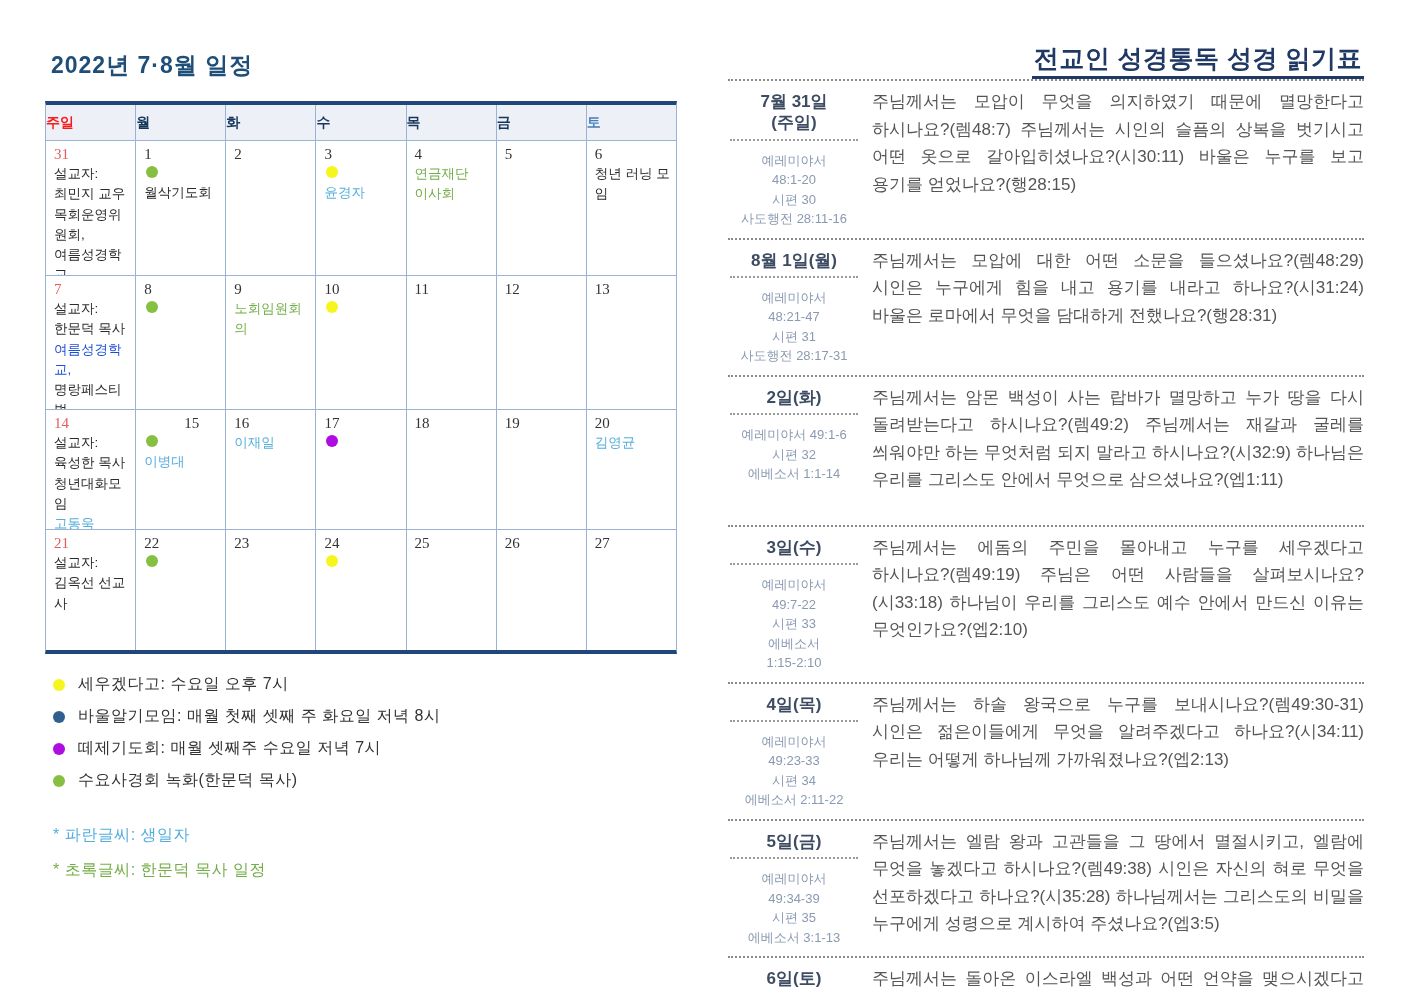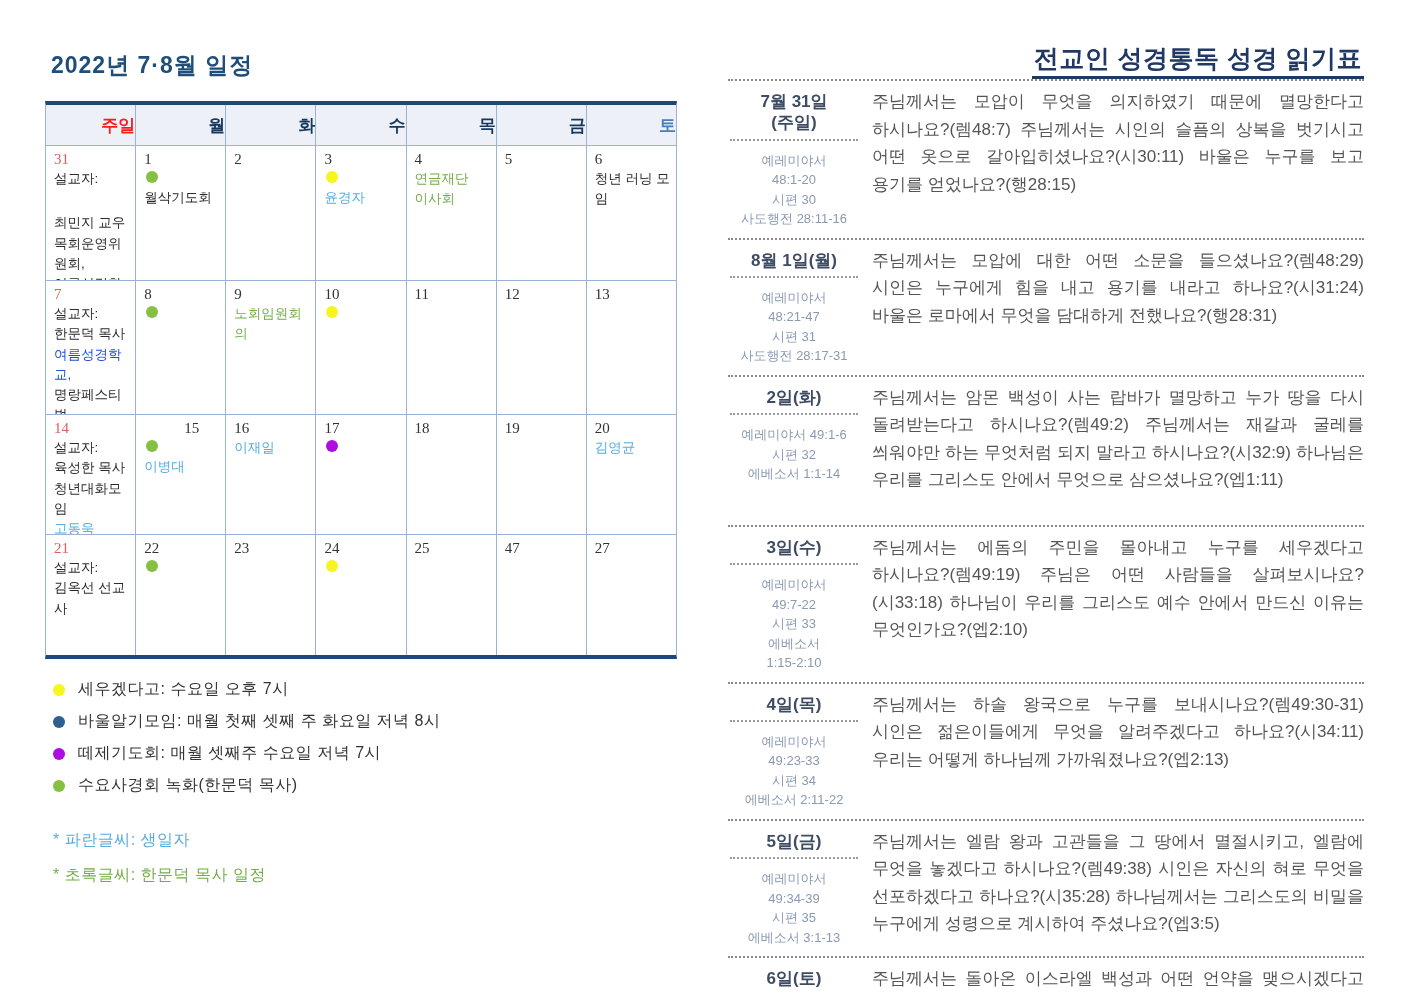--- a/index.html
+++ b/index.html
@@ -5,21 +5,21 @@
   html,body{margin:0;padding:0;background:#ffffff;}
   .page{position:relative;width:1403px;height:992px;background:#fff;overflow:hidden;
         font-family:"Liberation Sans", sans-serif;}
 
   
   .left-panel{position:absolute;left:45px;top:50px;width:632px;}
   .cal-title{font-size:23px;font-weight:bold;color:#1f4e79;margin:0 0 20px 6px;letter-spacing:1px;}
   .cal-table{border-top:4px solid #1f4879;border-bottom:4px solid #1f4879;
              border-left:1px solid #9ab3d5;border-right:1px solid #9ab3d5;}
   .cal-header-row{display:flex;background:#edf1f7;border-bottom:1px solid #9ab3d5;}
-  .cal-hcell{flex:1;text-align:right;padding:9px 0 8px;font-size:17px;font-weight:bold;}
+  .cal-hcell{flex:1;text-align:left;padding:9px 0 8px;font-size:14px;font-weight:bold;}
   .cal-hcell + .cal-hcell{border-left:1px solid #9ab3d5;}
   .cal-row{display:flex;border-bottom:1px solid #9ab3d5;}
   .cal-row:last-child{border-bottom:none;}
   .cal-cell{flex:1;padding:5px 6px 4px 8px;overflow:hidden;}
   .cal-cell + .cal-cell{border-left:1px solid #9ab3d5;}
   .cal-day{display:block;font-family:"Liberation Serif", serif;font-size:15px;color:#333;margin-bottom:1px;}
   .cal-dot{display:block;width:12px;height:12px;border-radius:50%;margin:3px 0 5px 2px;}
   .cal-event{display:block;font-size:13.5px;line-height:1.5;}
 
   
@@ -58,21 +58,21 @@
           <div class="cal-hcell" style="color: rgb(22, 54, 92);">수</div>
           <div class="cal-hcell" style="color: rgb(22, 54, 92);">목</div>
           <div class="cal-hcell" style="color: rgb(22, 54, 92);">금</div>
           <div class="cal-hcell" style="color: rgb(74, 126, 187);">토</div>
         </div>
       <div id="cal-body">
           <div class="cal-row" style="height: 134px;">
             <div class="cal-cell">
               <span class="cal-day" style="color: rgb(226, 93, 93);">31</span>
               <span class="cal-event" style="color: rgb(43, 43, 43);">설교자:</span>
-              <span class="cal-event" style="color: rgb(43, 43, 43); margin-top: 24px;">최민지 교우</span>
+              <span class="cal-event" style="color: rgb(43, 43, 43);">최민지 교우</span>
               <span class="cal-event" style="color: rgb(43, 43, 43);">목회운영위원회,</span>
               <span class="cal-event" style="color: rgb(43, 43, 43);">여름성경학교</span>
             </div>
             <div class="cal-cell">
               <span class="cal-day" style="color: rgb(51, 51, 51);">1</span>
               <span class="cal-dot" style="background: rgb(134, 192, 67);"></span>
               <span class="cal-event" style="color: rgb(43, 43, 43);">월삭기도회</span>
             </div>
             <div class="cal-cell">
               <span class="cal-day" style="color: rgb(51, 51, 51);">2</span>
@@ -171,21 +171,21 @@
               <span class="cal-day" style="color: rgb(51, 51, 51);">23</span>
             </div>
             <div class="cal-cell">
               <span class="cal-day" style="color: rgb(51, 51, 51);">24</span>
               <span class="cal-dot" style="background: rgb(246, 246, 30);"></span>
             </div>
             <div class="cal-cell">
               <span class="cal-day" style="color: rgb(51, 51, 51);">25</span>
             </div>
             <div class="cal-cell">
-              <span class="cal-day" style="color: rgb(51, 51, 51);">47</span>
+              <span class="cal-day" style="color: rgb(51, 51, 51);">26</span>
             </div>
             <div class="cal-cell">
               <span class="cal-day" style="color: rgb(51, 51, 51);">27</span>
             </div>
           </div>
         </div>
     </div>
     <div class="legend" id="legend">
         <div class="legend-item">
           <span class="legend-dot" style="background: rgb(246, 246, 30);"></span>

